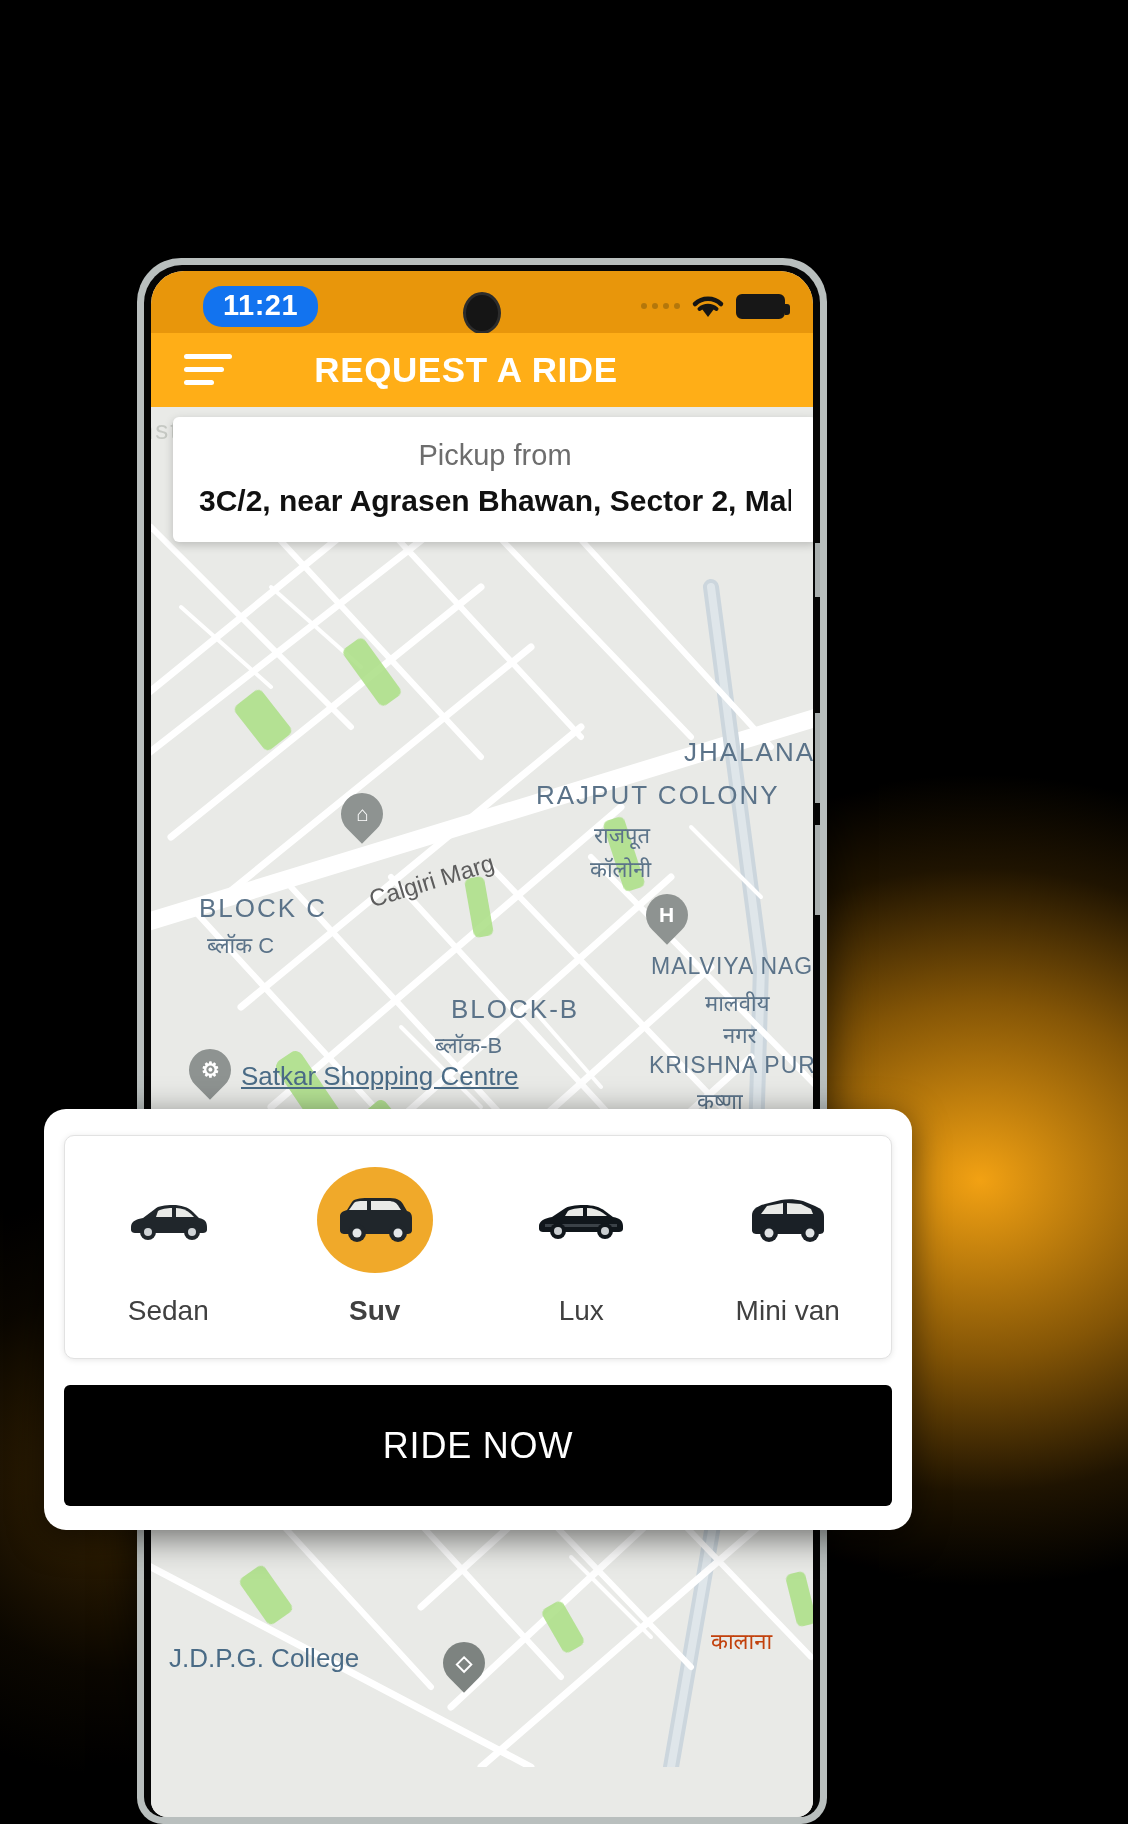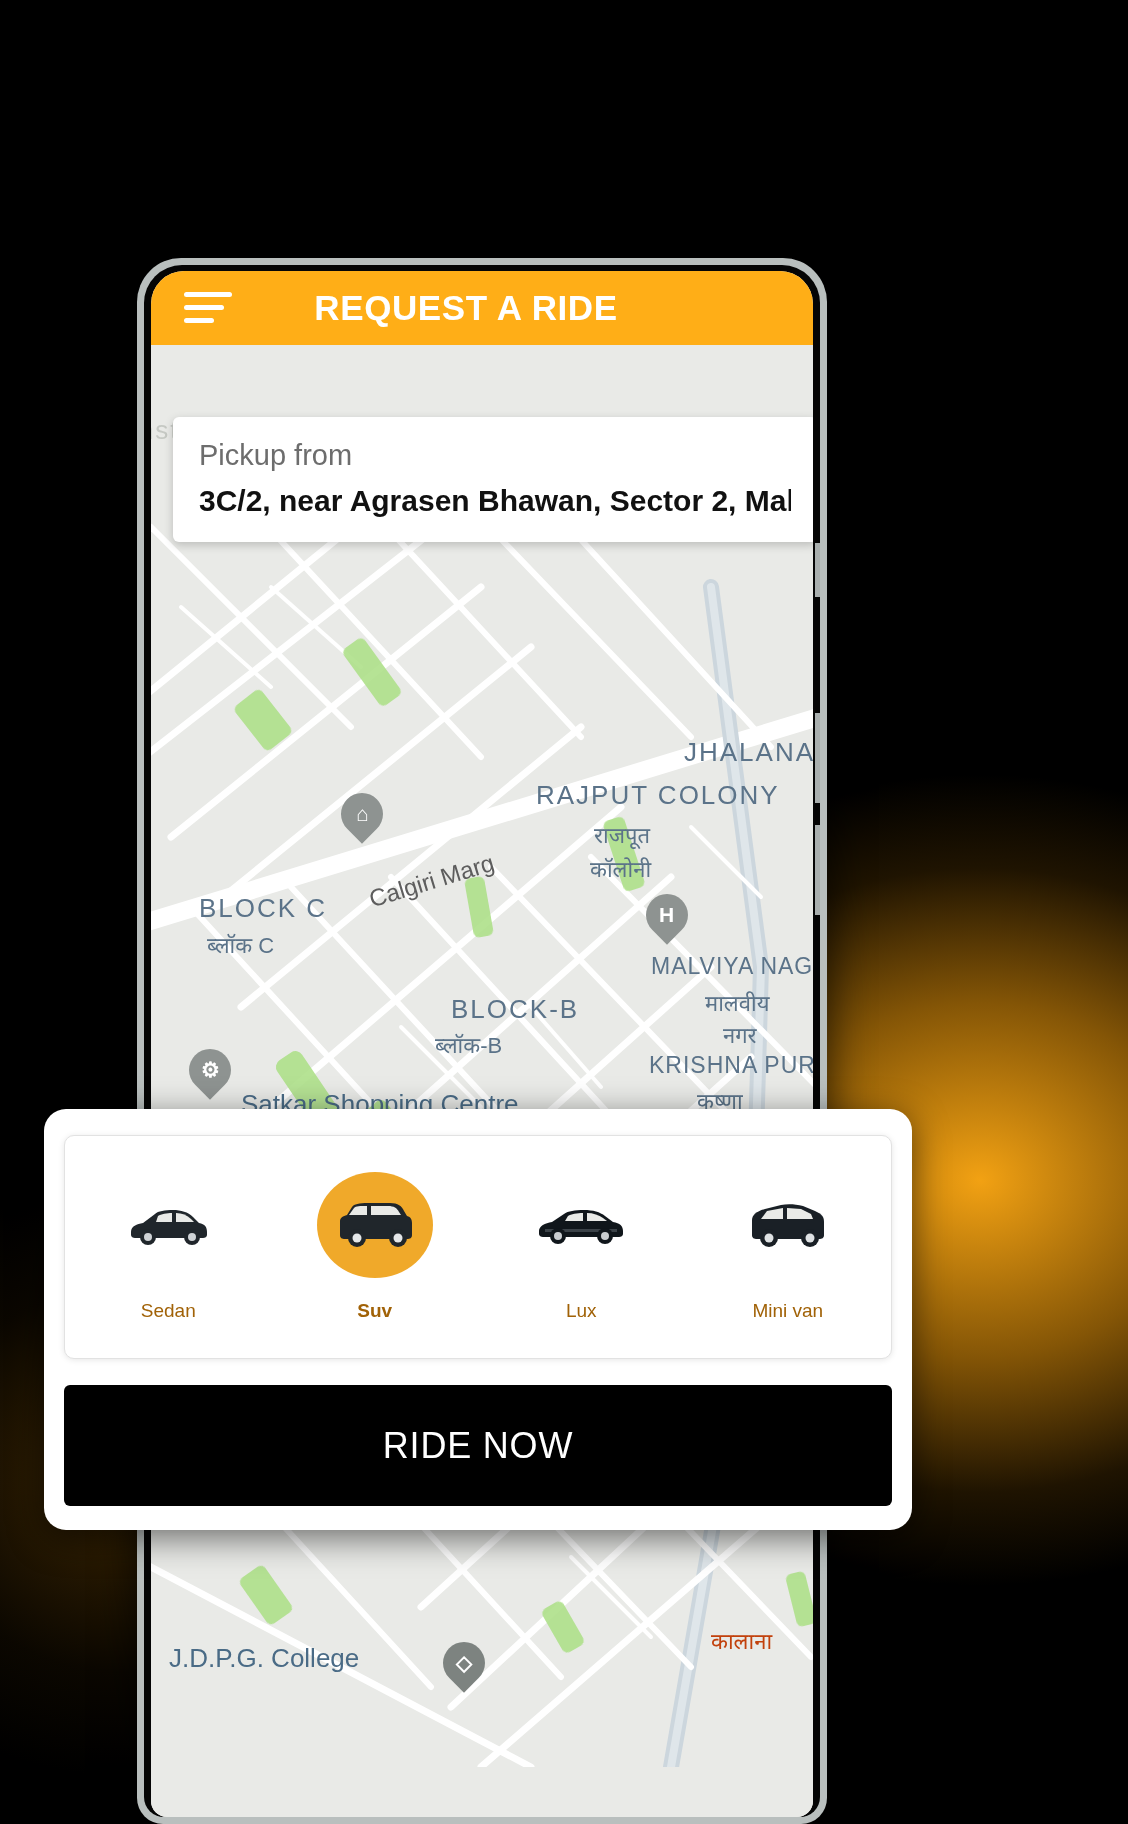--- a/index.html
+++ b/index.html
@@ -162,21 +162,21 @@
     width: 36px; height: 66px;
   }
 
   
   #loc-card {
     position: absolute; left: 22px; top: 146px; width: 644px;
     background: #fff; border-radius: 6px;
     box-shadow: 0 3px 10px rgba(0,0,0,0.20);
     padding: 22px 26px 24px 26px; z-index: 5;
   }
-  #pickup-label { font-size: 29px; color: #6d6d6d; margin-bottom: 12px; }
+  #pickup-label { font-size: 29px; color: #6d6d6d; margin-bottom: 12px; text-align: center; }
   #pickup-value { font-size: 30px; color: #111; font-weight: 700; white-space: nowrap; overflow: hidden; }
 
   #drop-field {
     position: absolute; left: 22px; top: 268px; width: 644px; height: 74px;
     background: rgba(233,233,233,0.90);
     border-radius: 4px;
     display: flex; align-items: center; gap: 14px;
     padding: 0 26px; z-index: 4;
     box-shadow: 0 2px 7px rgba(0,0,0,0.12);
   }
@@ -202,21 +202,21 @@
     flex: 1; display: flex; flex-direction: column;
     align-items: center; justify-content: center; gap: 22px;
     cursor: pointer;
   }
   .veh-ico {
     width: 116px; height: 106px;
     display: flex; align-items: center; justify-content: center;
     border-radius: 50%;
   }
   .vehicle.selected .veh-ico { background: #f0a92a; }
-  .veh-label { font-size: 19px; color: #a16207; }
+  .veh-label { font-size: 28px; color: #404040; }
   .vehicle.selected .veh-label { font-weight: 700; }
 
   #ride-now {
     position: absolute; left: 64px; top: 1385px;
     width: 828px; height: 121px;
     background: #000; border-radius: 6px;
     display: flex; align-items: center; justify-content: center;
     color: #fff; font-size: 36px; letter-spacing: 0.8px;
     z-index: 21; cursor: pointer;
   }
@@ -230,20 +230,40 @@
   </div>
 
   <div id="phone">
     <div id="phone-inner">
       <div class="side-btn sb1"></div>
       <div class="side-btn sb2"></div>
       <div class="side-btn sb3"></div>
 
       <div id="screen">
 
+        <div id="statusbar">
+          <div id="clock-pill">11:21</div>
+          <div id="camera"></div>
+          <div id="status-right">
+            <div id="signal-dots">
+              <i></i>
+                <i></i>
+                <i></i>
+                <i></i>
+            </div>
+            <div id="wifi-icon">
+              <svg width="34" height="26" viewBox="0 0 34 26">
+                <path d="M17 24 L11 16 A9 9 0 0 1 23 16 Z" fill="#151515"></path>
+                <path d="M4 11 A19 19 0 0 1 30 11" stroke="#151515" stroke-width="4.5" fill="none" stroke-linecap="round"></path>
+                <path d="M8.5 16 A13 13 0 0 1 25.5 16" stroke="#151515" stroke-width="4" fill="none" stroke-linecap="round"></path>
+              </svg>
+            </div>
+            <div id="battery-icon"></div>
+          </div>
+        </div>
 
         <div id="appbar">
           <div id="menu-icon">
             <b></b>
               <b></b>
               <b></b>
           </div>
           <div id="appbar-title">REQUEST A RIDE</div>
         </div>
 
@@ -334,21 +354,21 @@
           <div class="maplabel ml-dev" style="left:56px;top:522px;">ब्लॉक C</div>
           <div class="maplabel ml-road" style="left:216px;top:460px;transform:rotate(-17deg);">Calgiri Marg</div>
           <div class="maplabel ml-mid" style="left:500px;top:546px;">MALVIYA NAGAR</div>
           <div class="maplabel ml-dev" style="left:554px;top:580px;">मालवीय</div>
           <div class="maplabel ml-dev" style="left:572px;top:612px;">नगर</div>
           <div class="maplabel ml-big" style="left:300px;top:587px;">BLOCK-B</div>
           <div class="maplabel ml-dev" style="left:284px;top:622px;">ब्लॉक-B</div>
           <div class="maplabel ml-mid" style="left:498px;top:645px;">KRISHNA PURI</div>
           <div class="maplabel ml-dev" style="left:546px;top:678px;">कृष्णा</div>
           <div class="maplabel ml-dev" style="left:558px;top:710px;">पुरी</div>
-          <div class="maplabel ml-poi" style="left:90px;top:682px;text-decoration:underline;">Satkar Shopping Centre</div>
+          <div class="maplabel ml-poi" style="left:90px;top:654px;text-decoration:underline;">Satkar Shopping Centre</div>
           <div class="maplabel ml-dev" style="left:258px;top:716px;">सत्कार</div>
           <div class="maplabel ml-dev" style="left:228px;top:748px;">शॉपिंग केंद्र</div>
           <div class="maplabel ml-poi" style="left:410px;top:752px;">D-Mart (Malviya Nagar)</div>
           <div class="maplabel ml-dev" style="left:596px;top:788px;">डी-मार्ट</div>
           <div class="maplabel ml-dev" style="left:548px;top:820px;">(मालवीय नगर)</div>
 
           <div class="pin" style="left:190px;top:386px;">
             <div class="head">
                 <span>⌂</span>
               </div>

